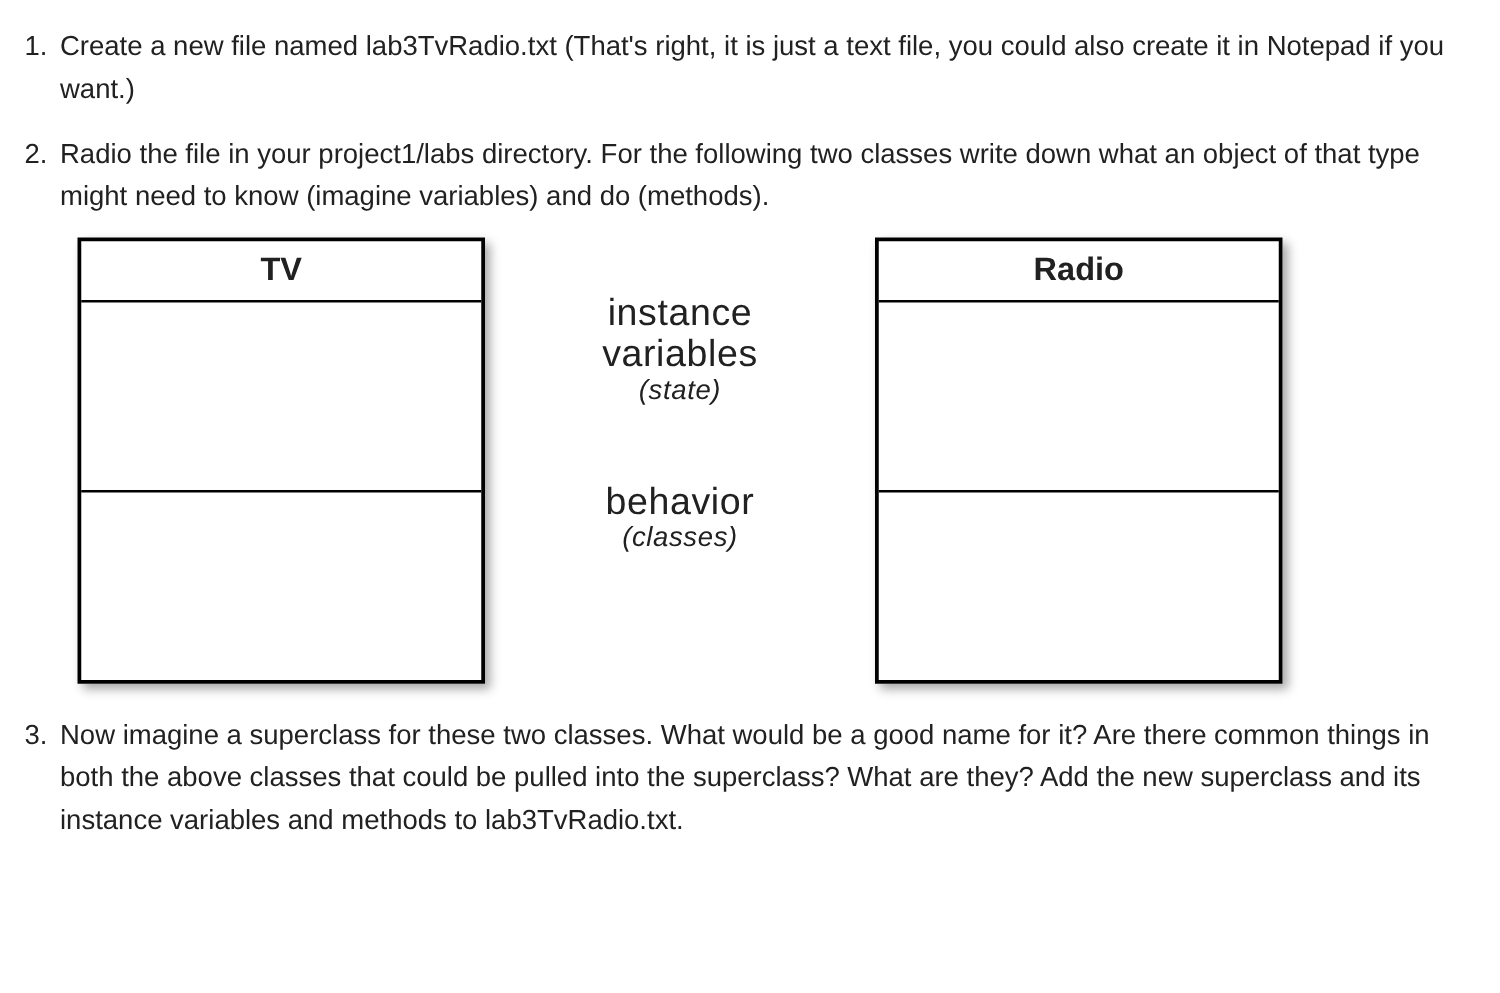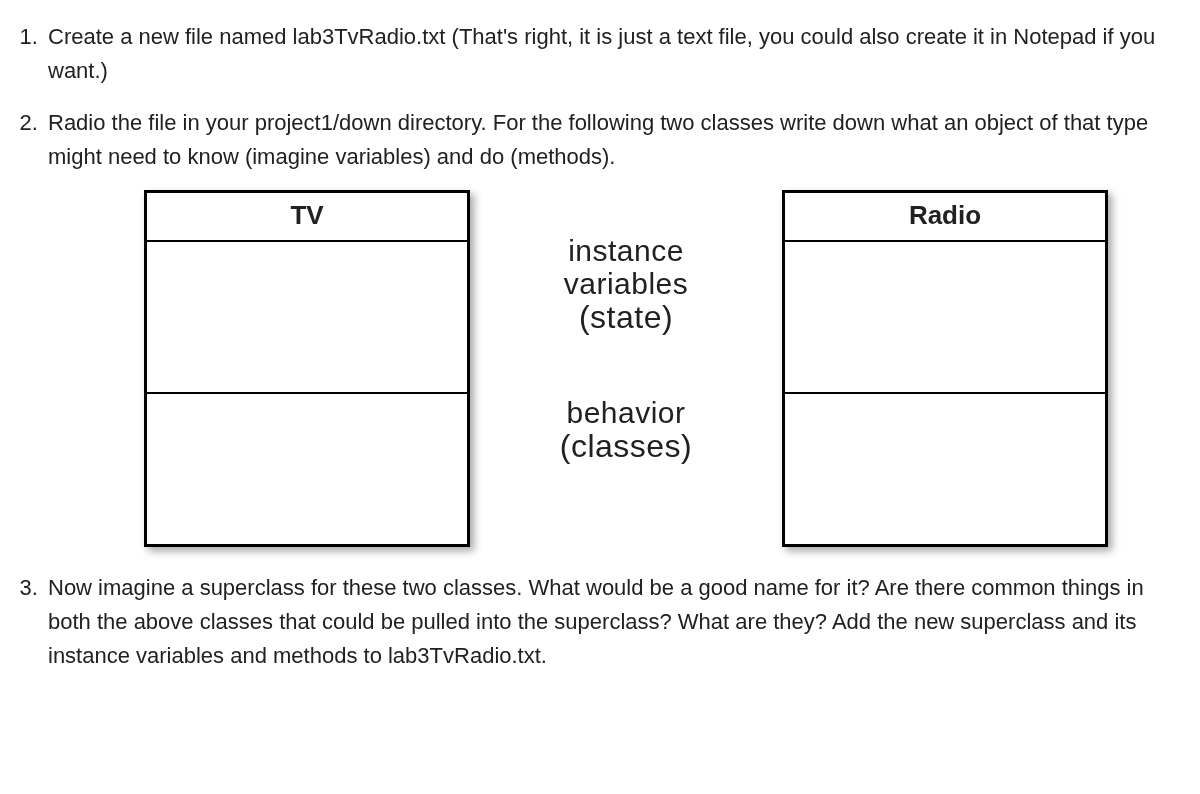--- a/index.html
+++ b/index.html
@@ -19,21 +19,21 @@
   }
   ol.outer > li {
     margin-bottom: 18px;
     padding-left: 4px;
   }
   .b { font-weight: 400; }
 
   .diagram {
     display: flex;
     align-items: flex-start;
-    justify-content: center;
+    justify-content: flex-start;
     margin: 16px 0 24px 14px;
   }
   .classbox {
     border: 3px solid #000;
     width: 320px;
     box-shadow: 4px 4px 8px rgba(0,0,0,0.35);
     display: flex;
     flex-direction: column;
     background: #fff;
   }
@@ -60,33 +60,33 @@
     font-family: Impact, "Arial Black", sans-serif;
     font-weight: 400;
   }
   .midlabels .grp {
     text-align: center;
     line-height: 1.1;
     margin-bottom: 60px;
     letter-spacing: 0.5px;
   }
   .midlabels .big { font-size: 30px; }
-  .midlabels .sub { font-size: 32px; }
+  .midlabels .sub { font-size: 22px; font-style: italic; }
 </style>
 </head>
 <body>
 
 <ol class="outer">
 
   <li>
     <span>Create a new file named </span><span class="b">lab3TvRadio.txt</span><span> (That's right, it is just a text file, you could also create it in Notepad if you want.)</span>
   </li>
 
   <li>
-    <span>Radio the file in your </span><span class="b">project1/down</span><span> directory. For the following two classes write down what an object of that type might need to </span><span class="b">know</span><span> (imagine variables) and </span><span class="b">do</span><span> (methods).</span>
+    <span>Radio the file in your </span><span class="b">project1/labs</span><span> directory. For the following two classes write down what an object of that type might need to </span><span class="b">know</span><span> (imagine variables) and </span><span class="b">do</span><span> (methods).</span>
 
     <div class="diagram">
 
       <div class="classbox">
         <div class="title">TV</div>
         <div class="section"></div>
         <div class="section last"></div>
       </div>
 
       <div class="midlabels">

